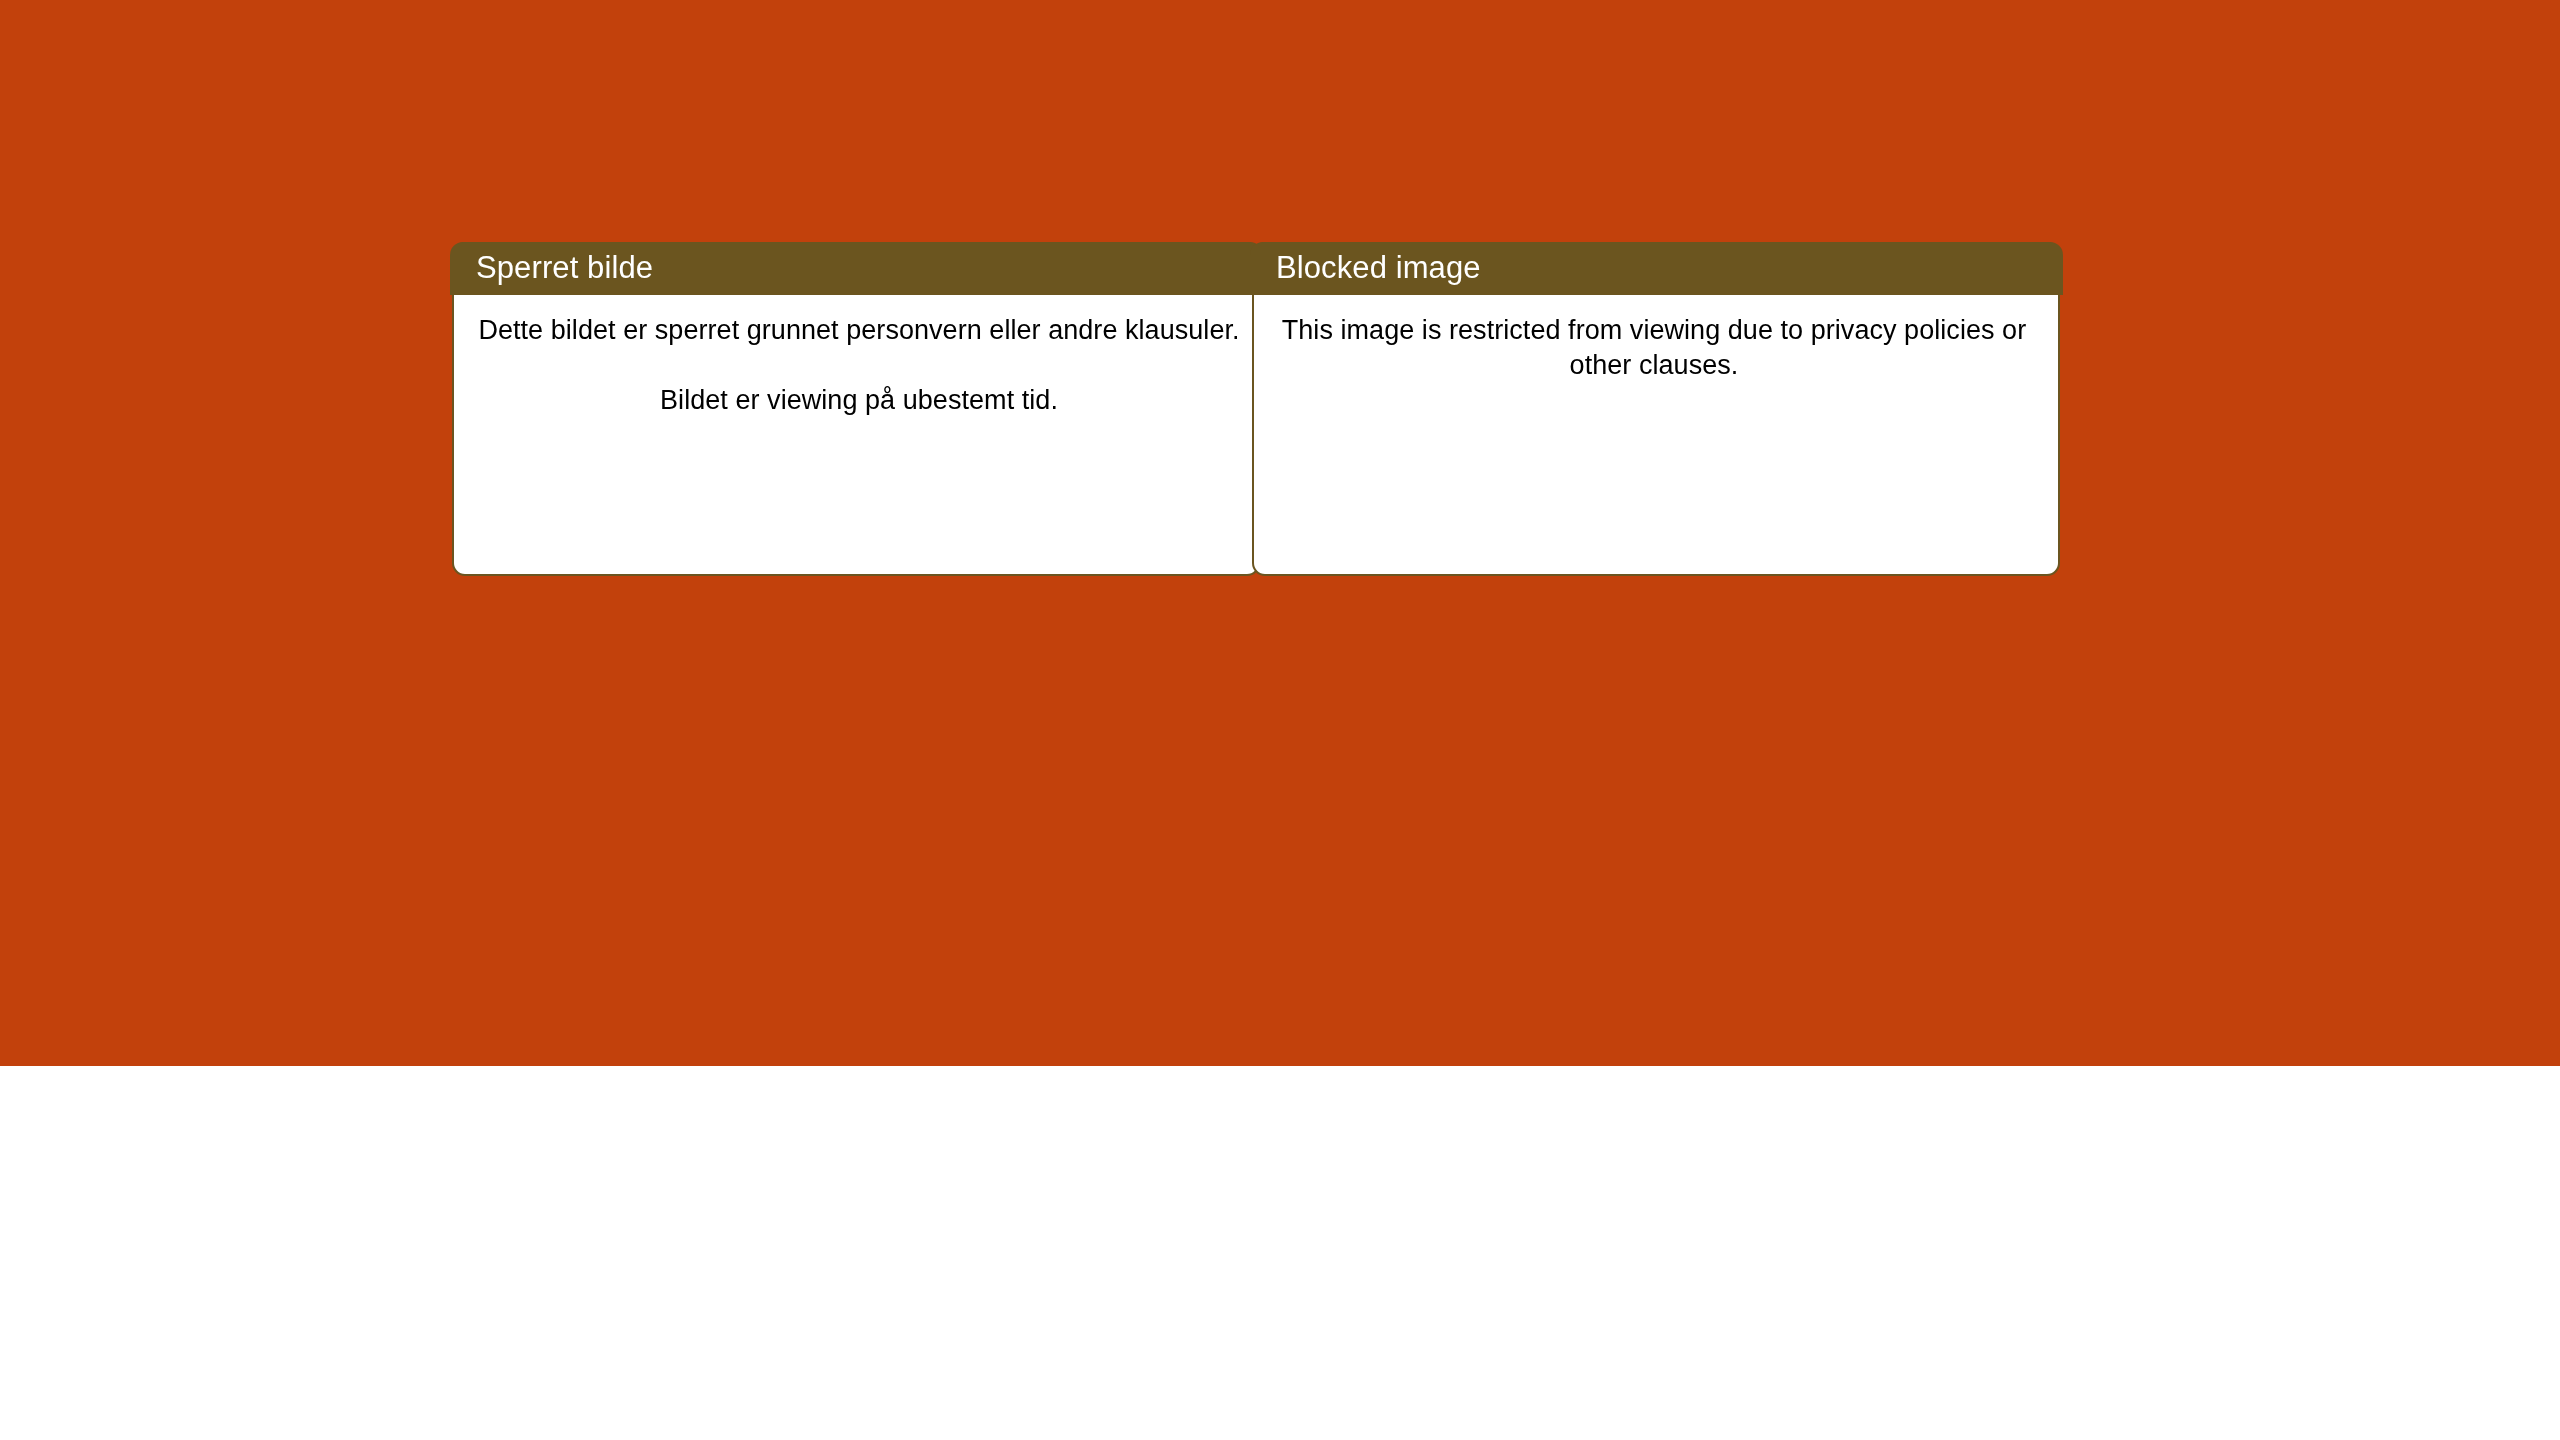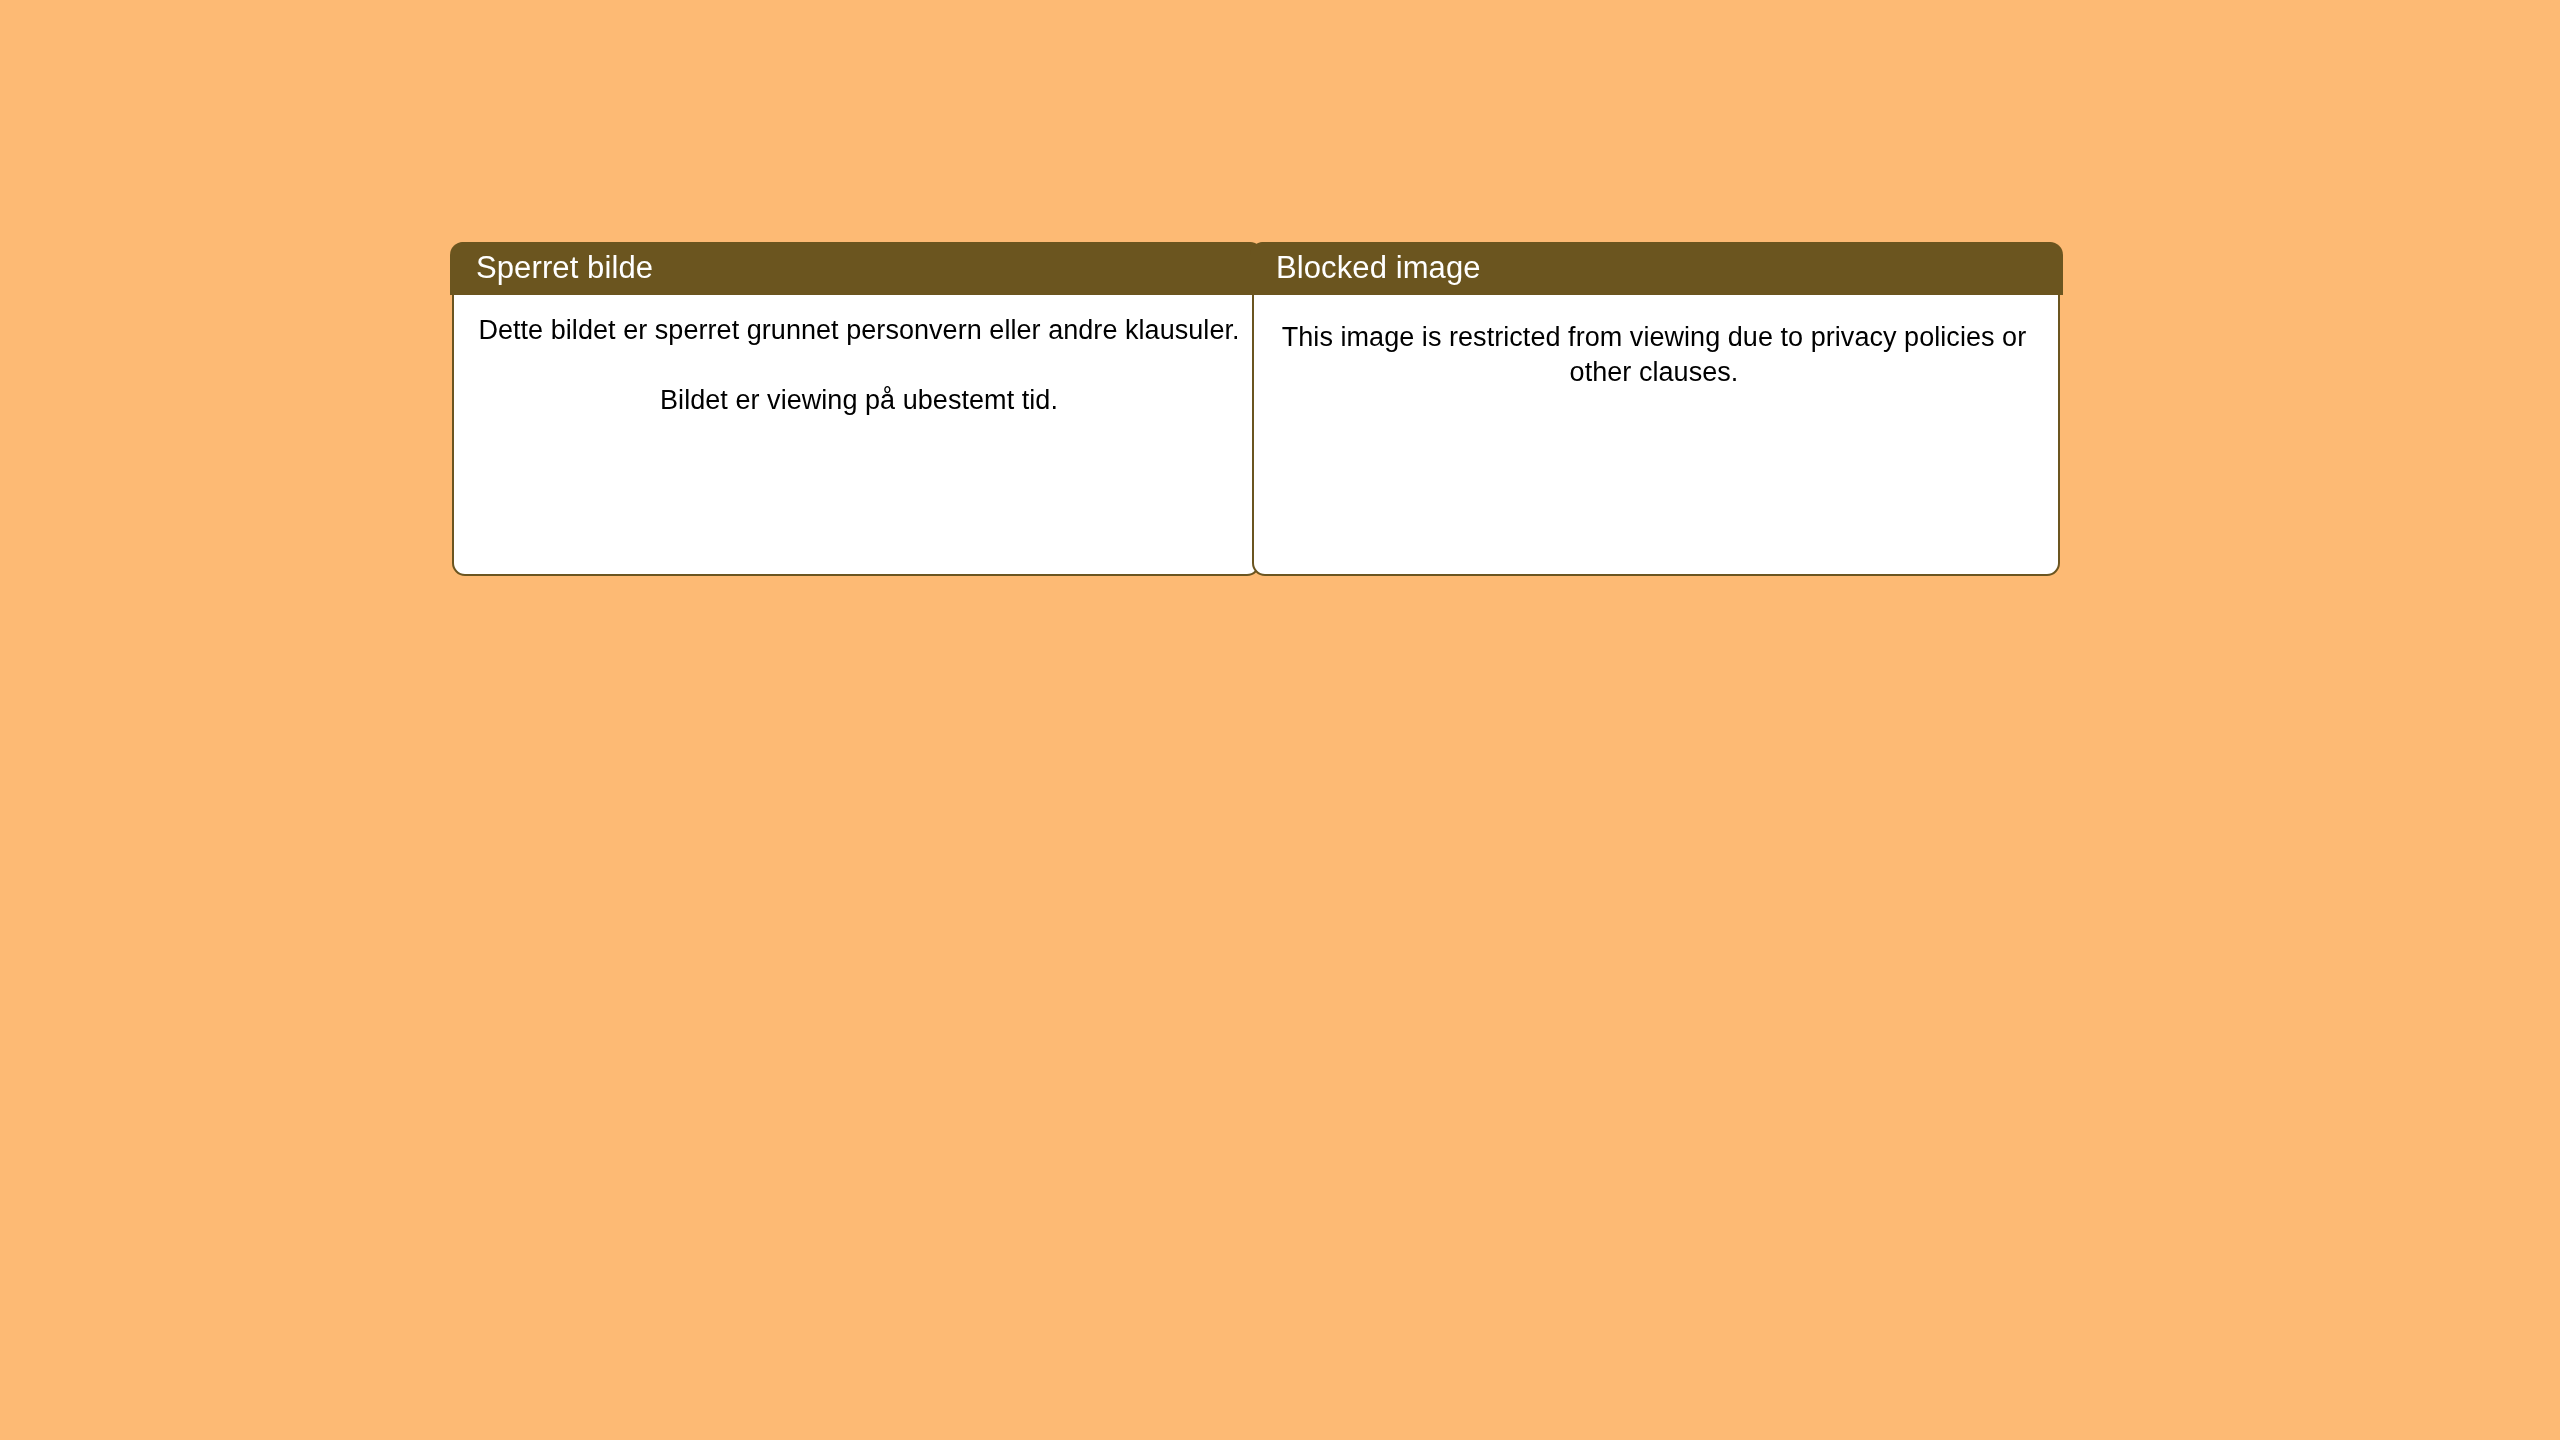--- a/index.html
+++ b/index.html
@@ -13,22 +13,22 @@
     width: 2560px;
     height: 1440px;
     font-family: "Liberation Sans", sans-serif;
     -webkit-font-smoothing: antialiased;
     overflow: hidden;
   }
 
   #stage {
     position: relative;
     width: 2560px;
-    height: 1440px;
-    background: #fdba74;
+    height: 1066px;
+    background: #c2410c;
   }
 
   
   .notice-panel {
     position: absolute;
     box-sizing: border-box;
   }
 
   .panel-header {
     position: absolute;
@@ -102,21 +102,20 @@
 
   #panel-en {
     left: 1252px;
     top: 242px;
     width: 808px;
     height: 334px;
   }
 
   #panel-en .panel-content {
     padding-right: 30px;
-    margin-top: 7px;
   }
 </style>
 </head>
 <body>
 
 <div id="stage">
 
   <section class="notice-panel" id="panel-no">
     <div class="panel-body"></div>
     <div class="panel-header">

